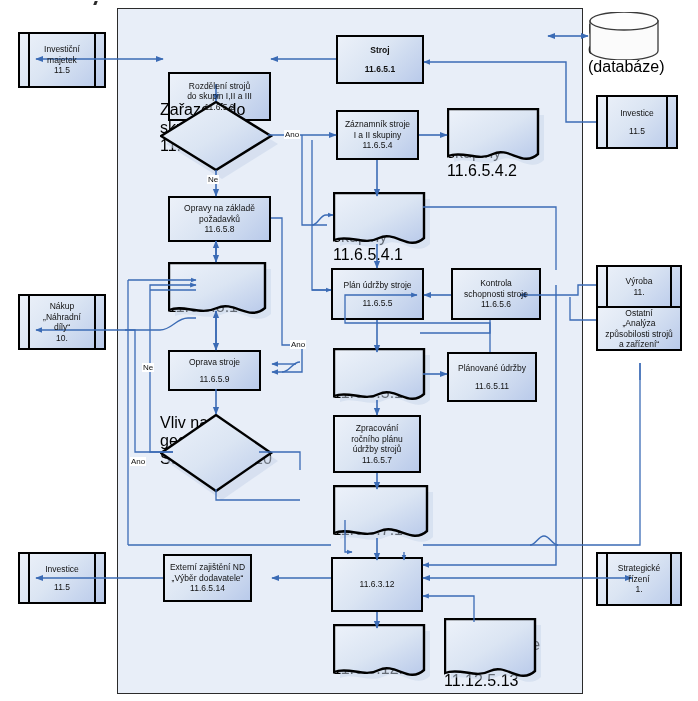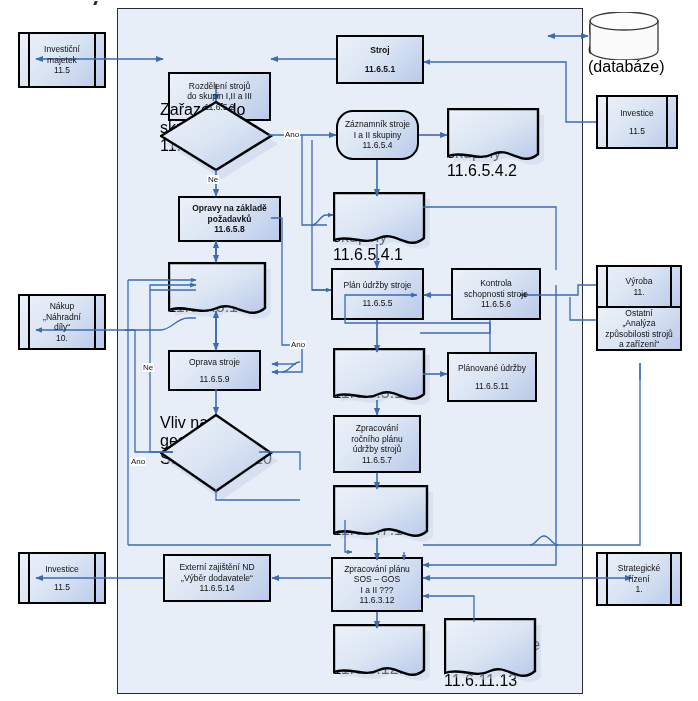--- a/index.html
+++ b/index.html
@@ -259,21 +259,21 @@
         </linearGradient>
       </defs>
     </svg>
     <div class="lbl" style="width:112px;height:70px;">
       <span>Zařazení do
 skupin I a II</span>
       <span class="code">11.6.5.3</span>
     </div>
   </div>
 
-  <div class="node proc" style="left:336px;top:110px;width:83px;height:50px;border-radius:17px;">
+  <div class="node proc" style="left:336px;top:110px;width:83px;height:50px;">
     <div class="shadow" style="left:6px;top:6px;width:83px;height:50px;"></div>
     <div class="lbl">
       <span>Záznamník stroje
 I a II skupiny</span>
       <span class="code">11.6.5.4</span>
     </div>
   </div>
 
   <div class="docshape" style="left:447px;top:108px;width:90px;height:54px;">
     <svg width="98" height="62" viewBox="0 0 98 62">
@@ -287,21 +287,21 @@
         </linearGradient>
       </defs>
     </svg>
     <div class="lbl" style="width:90px;height:46px;">
       <span>Přehled strojů
 I a II skupiny</span>
       <span class="code">11.6.5.4.2</span>
     </div>
   </div>
 
-  <div class="node proc" style="left:178px;top:196px;width:103px;height:46px;font-weight:bold;">
+  <div class="node proc" style="left:168px;top:196px;width:103px;height:46px;">
     <div class="shadow" style="left:6px;top:6px;width:103px;height:46px;"></div>
     <div class="lbl">
       <span>Opravy na základě
 požadavků</span>
       <span class="code">11.6.5.8</span>
     </div>
   </div>
 
   <div class="docshape" style="left:333px;top:192px;width:90px;height:55px;">
     <svg width="98" height="63" viewBox="0 0 98 63">
@@ -436,35 +436,32 @@
   </div>
 
   <div class="node pre" style="left:18px;top:552px;width:88px;height:52px;">
     <div class="shadow" style="left:6px;top:6px;width:88px;height:52px;"></div>
     <div class="lbl" style="gap:8px;">
       <span>Investice</span>
       <span class="code">11.5</span>
     </div>
   </div>
 
-  <div class="node proc" style="left:163px;top:554px;width:108px;height:48px;">
+  <div class="node proc" style="left:163px;top:554px;width:89px;height:48px;">
     <div class="shadow" style="left:6px;top:6px;width:108px;height:48px;"></div>
     <div class="lbl">
       <span>Externí zajištění ND
 „Výběr dodavatele“</span>
       <span class="code">11.6.5.14</span>
     </div>
   </div>
 
   <div class="node proc" style="left:331px;top:557px;width:92px;height:55px;">
     <div class="shadow" style="left:6px;top:6px;width:92px;height:55px;"></div>
     <div class="lbl">
-      <span>Zpracování plánu
-SOS – GOS
-I a II ???</span>
       <span class="code">11.6.3.12</span>
     </div>
   </div>
 
   <div class="node pre" style="left:596px;top:552px;width:86px;height:54px;">
     <div class="shadow" style="left:6px;top:6px;width:86px;height:54px;"></div>
     <div class="lbl">
       <span>Strategické
 řízení</span>
       <span class="code">1.</span>
@@ -485,21 +482,21 @@
 
   <div class="docshape" style="left:444px;top:618px;width:90px;height:62px;">
     <svg width="98" height="70" viewBox="0 0 98 70">
       <path d="M7,7 L97,7 L97,59 C82,73 68,51 52,59 C37,67 22,55 7,61 Z" fill="#c8d5ea" opacity=".5"></path>
       <path d="M1,1 L91,1 L91,53 C76,67 62,45 46,53 C31,61 16,49 1,55 Z" fill="url(#dg2)" stroke="#000" stroke-width="2.4"></path>
     </svg>
     <div class="lbl" style="width:90px;height:53px;">
       <span>Technická
 dokumentace
 stroje</span>
-      <span class="code">11.6.11.13</span>
+      <span class="code">11.12.5.13</span>
     </div>
   </div>
 
   <div class="etext" style="left:284px;top:130px;">Ano</div>
   <div class="etext" style="left:207px;top:175px;">Ne</div>
   <div class="etext" style="left:290px;top:340px;">Ano</div>
   <div class="etext" style="left:142px;top:363px;">Ne</div>
   <div class="etext" style="left:130px;top:457px;">Ano</div>
 
 </div>

